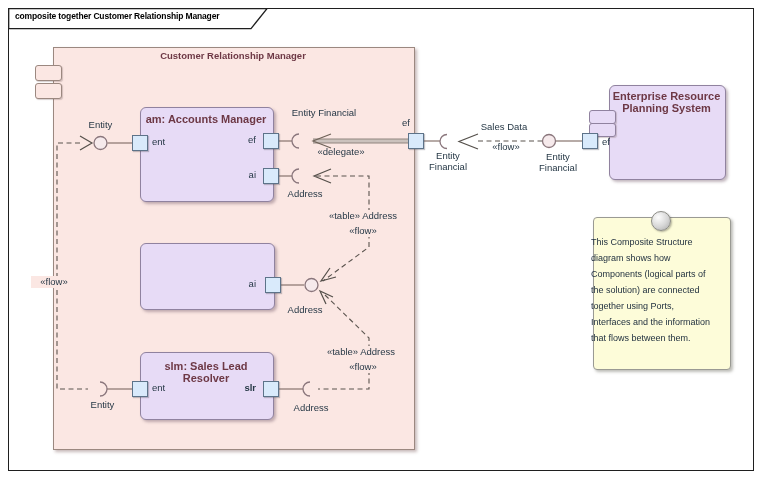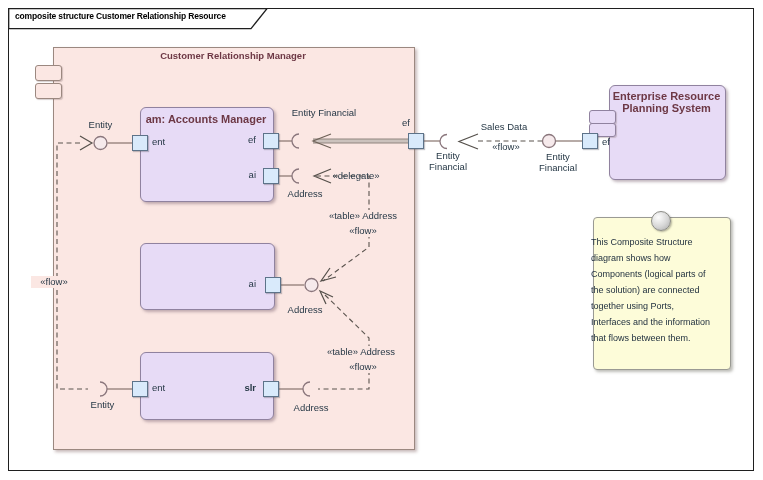--- a/index.html
+++ b/index.html
@@ -47,20 +47,21 @@
   <div class="title" style="left:53px;top:50px;width:360px;">Customer Relationship Manager</div>
   <div class="iconrect" style="left:35px;top:65px;width:25px;height:14px;"></div>
   <div class="iconrect" style="left:35px;top:83px;width:25px;height:14px;"></div>
 
   <div class="comp" style="left:140px;top:107px;width:132px;height:93px;"></div>
   <div class="title small" style="left:140px;top:113px;width:132px;">am: Accounts Manager</div>
 
   <div class="comp" style="left:140px;top:243px;width:133px;height:65px;"></div>
 
   <div class="comp" style="left:140px;top:352px;width:132px;height:66px;"></div>
+  <div class="title small" style="left:140px;top:360px;width:132px;">slm: Sales Lead Resolver</div>
 
   <div class="comp" style="left:609px;top:85px;width:115px;height:93px;"></div>
   <div class="title small" style="left:611px;top:90px;width:111px;">Enterprise Resource Planning System</div>
   <div class="iconrect purple" style="left:589px;top:110px;width:25px;height:12px;"></div>
   <div class="iconrect purple" style="left:589px;top:123px;width:25px;height:12px;"></div>
 
   <div class="note"></div>
   <div class="pin"></div>
   <div class="notetext">This Composite Structure diagram shows how Components (logical parts of the solution) are connected together using Ports, Interfaces and the information that flows between them.</div>
 
@@ -118,34 +119,34 @@
 
   <div class="port" style="left:132px;top:135px;"></div>
   <div class="port" style="left:263px;top:133px;"></div>
   <div class="port" style="left:263px;top:168px;"></div>
   <div class="port" style="left:408px;top:133px;"></div>
   <div class="port" style="left:265px;top:277px;"></div>
   <div class="port" style="left:132px;top:381px;"></div>
   <div class="port" style="left:263px;top:381px;"></div>
   <div class="port" style="left:582px;top:133px;"></div>
 
-  <div class="tabtitle">composite structure Customer Relationship Resource</div>
+  <div class="tabtitle">composite together Customer Relationship Manager</div>
 
   <div class="lbl left" style="left:152px;top:136px;width:24px;">ent</div>
   <div class="lbl right" style="left:234px;top:134px;width:22px;">ef</div>
   <div class="lbl right" style="left:238px;top:169px;width:18px;">ai</div>
   <div class="lbl right" style="left:238px;top:278px;width:18px;">ai</div>
   <div class="lbl left" style="left:152px;top:382px;width:24px;">ent</div>
   <div class="lbl right" style="left:234px;top:382px;width:22px;font-weight:bold;">slr</div>
   <div class="lbl right" style="left:394px;top:117px;width:16px;">ef</div>
   <div class="lbl left" style="left:602px;top:136px;width:20px;">ef</div>
 
   <div class="lbl" style="left:78px;top:119px;width:45px;">Entity</div>
   <div class="lbl" style="left:280px;top:107px;width:88px;">Entity Financial</div>
-  <div class="lbl" style="left:318px;top:146px;width:76px;margin-top:24px;">«delegate»</div>
+  <div class="lbl" style="left:303px;top:146px;width:76px;">«delegate»</div>
   <div class="lbl" style="left:282px;top:188px;width:46px;">Address</div>
   <div class="lbl bg" style="left:321px;top:210px;width:84px;">«table» Address</div>
   <div class="lbl bg" style="left:340px;top:225px;width:46px;">«flow»</div>
   <div class="lbl" style="left:282px;top:304px;width:46px;">Address</div>
   <div class="lbl bg" style="left:319px;top:346px;width:84px;">«table» Address</div>
   <div class="lbl bg" style="left:340px;top:361px;width:46px;">«flow»</div>
   <div class="lbl" style="left:288px;top:402px;width:46px;">Address</div>
   <div class="lbl" style="left:80px;top:399px;width:45px;">Entity</div>
   <div class="lbl bg" style="left:31px;top:276px;width:46px;">«flow»</div>
   <div class="lbl" style="left:474px;top:121px;width:60px;">Sales Data</div>

